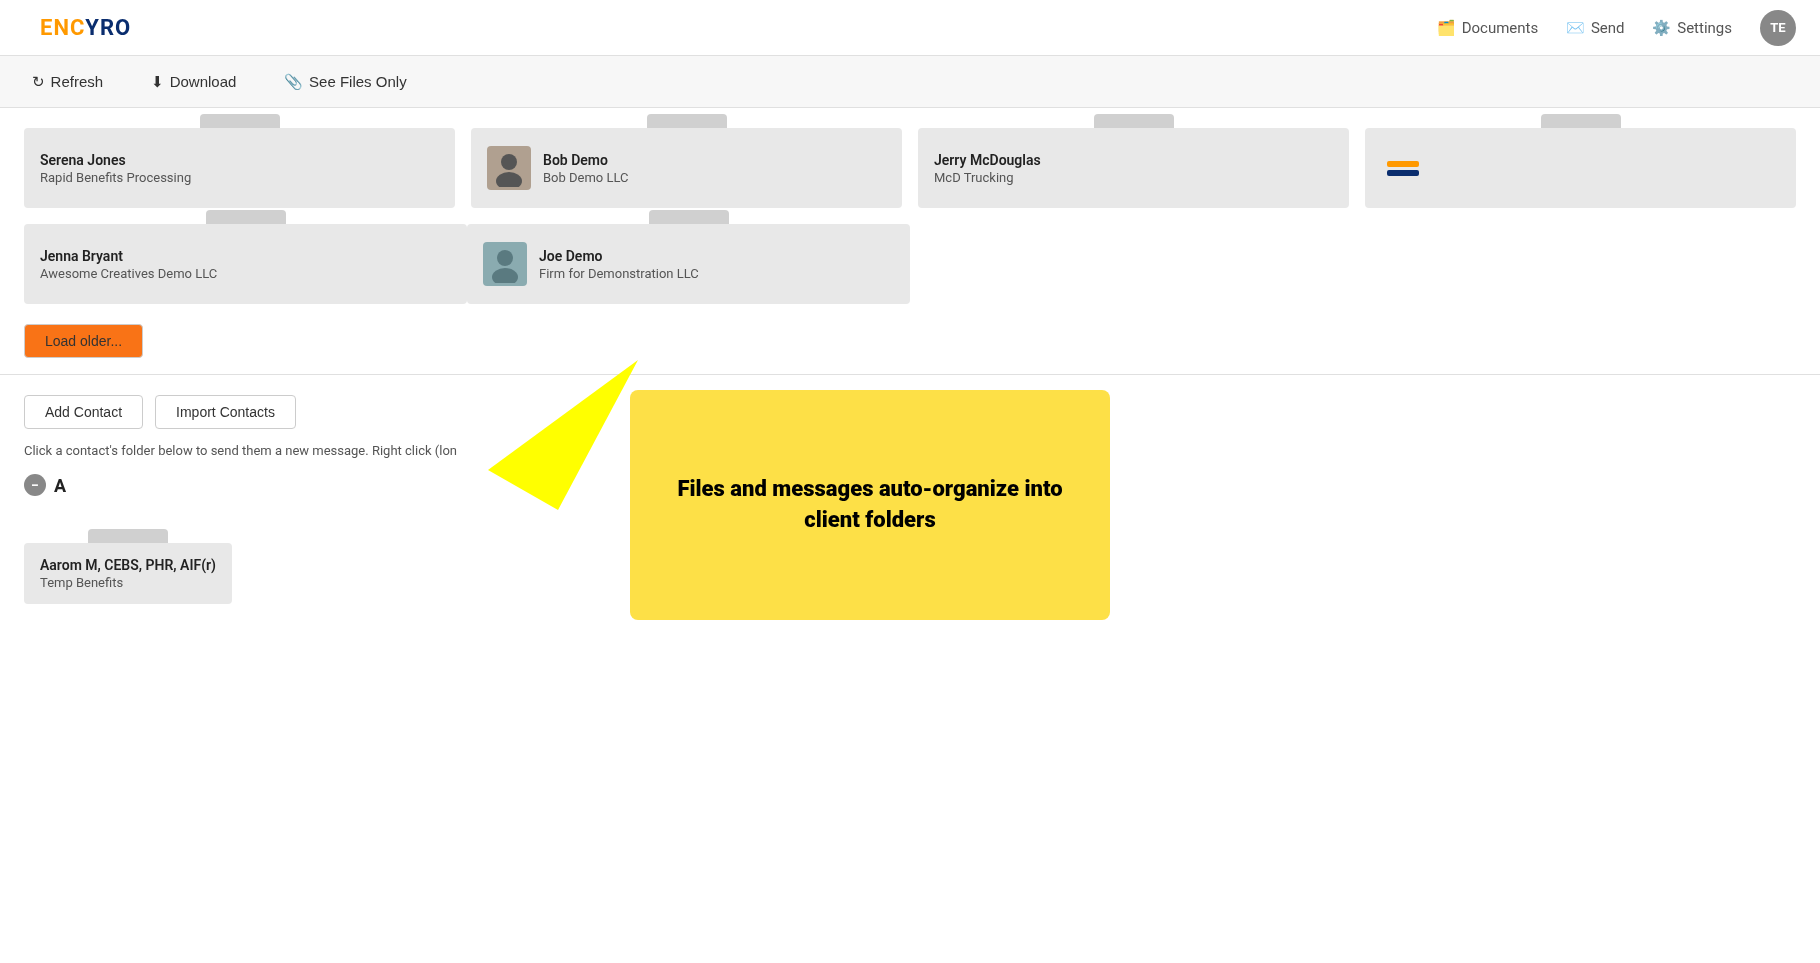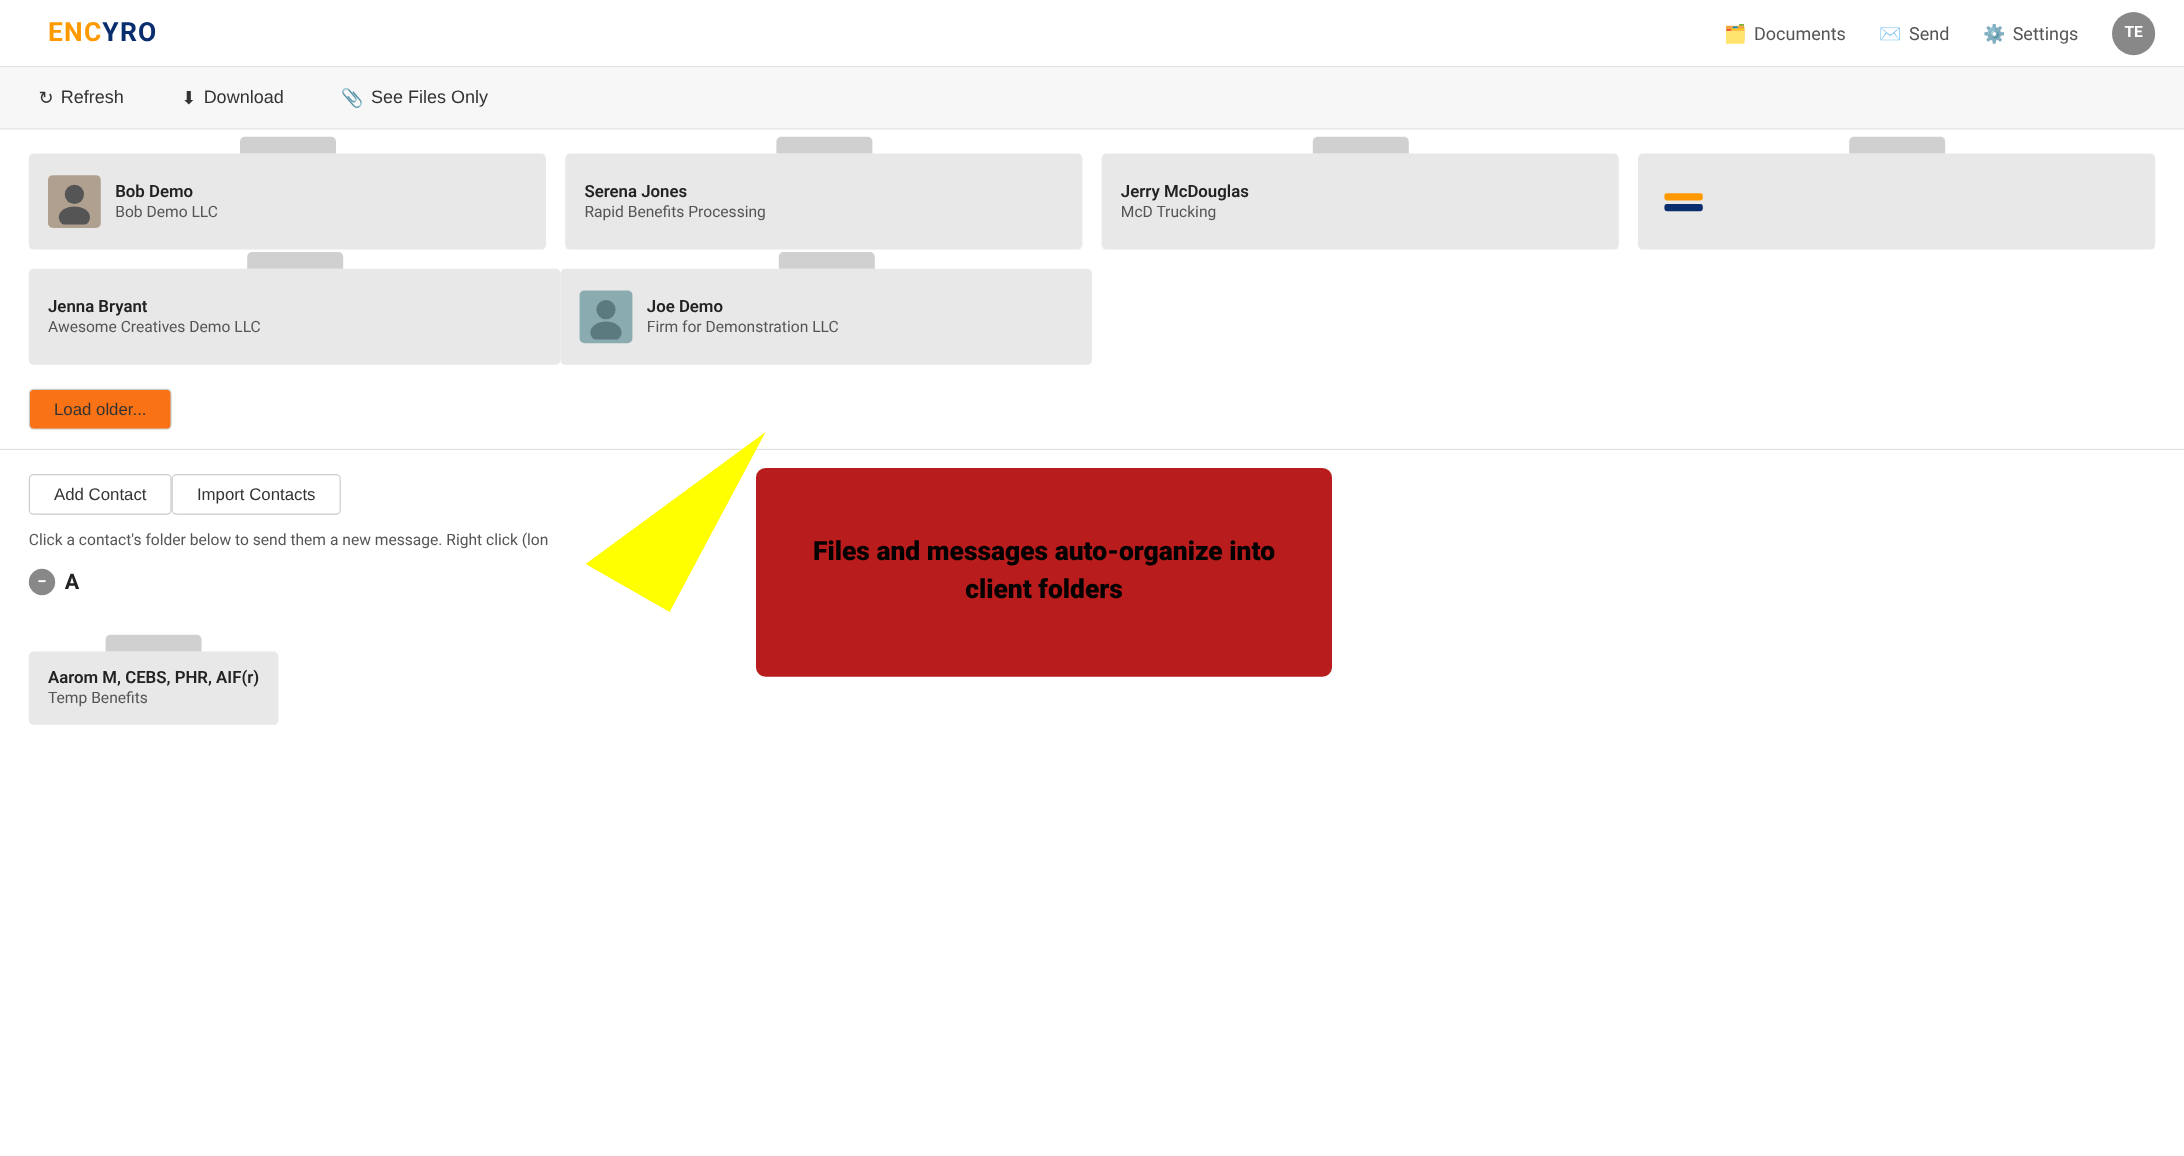--- a/index.html
+++ b/index.html
@@ -181,20 +181,21 @@
       cursor: pointer;
       margin-top: 4px;
     }
 
     
     .contacts-section {
       padding: 20px 24px;
     }
     .contacts-actions {
       display: flex;
+      gap: 12px;
       margin-bottom: 14px;
     }
     .action-btn {
       padding: 8px 20px;
       border: 1px solid #ccc;
       border-radius: 4px;
       background: #fff;
       font-size: 14px;
       color: #333;
       cursor: pointer;
@@ -310,35 +311,35 @@
     <span>📎</span>
     <span>See Files Only</span>
   </button>
 </div>
 
 <div class="main">
 
   <div class="recent-section">
     <div class="folders-grid" id="folders-row1">
         <div class="folder-card">
+          <div class="folder-info">
+            <div class="folder-name">Serena Jones</div>
+            <div class="folder-company">Rapid Benefits Processing</div>
+          </div>
+        </div>
+        <div class="folder-card">
           <div class="folder-avatar" style="background: rgb(176, 160, 144); display: flex; align-items: center; justify-content: center;">
             <svg width="38" height="38" viewBox="0 0 38 38">
               <circle cx="19" cy="13" r="8" fill="#555"></circle>
               <ellipse cx="19" cy="32" rx="13" ry="9" fill="#555"></ellipse>
             </svg>
           </div>
           <div class="folder-info">
             <div class="folder-name">Bob Demo</div>
             <div class="folder-company">Bob Demo LLC</div>
-          </div>
-        </div>
-        <div class="folder-card">
-          <div class="folder-info">
-            <div class="folder-name">Serena Jones</div>
-            <div class="folder-company">Rapid Benefits Processing</div>
           </div>
         </div>
         <div class="folder-card">
           <div class="folder-info">
             <div class="folder-name">Jerry McDouglas</div>
             <div class="folder-company">McD Trucking</div>
           </div>
         </div>
         <div class="folder-card">
           <div class="folder-avatar" style="background: transparent;">
@@ -384,20 +385,20 @@
       <div class="collapse-icon">−</div>
       <span>A</span>
     </div>
     <div id="contacts-list"><div class="contact-card"><div class="contact-name">Aarom M, CEBS, PHR, AIF(r)</div><div class="contact-company">Temp Benefits</div></div></div>
   </div>
 
 </div>
 
 <div class="annotation-overlay">
 
-  <div style="position:absolute; left: 630px; top: 390px; width: 480px; height: 174px; background: #b91c1c; border-radius: 8px; display:flex; align-items:center; justify-content:center; padding: 20px;">
+  <div style="position:absolute; left: 630px; top: 390px; width: 480px; height: 230px; background: #fde047; border-radius: 8px; display:flex; align-items:center; justify-content:center; padding: 20px;">
     <span style="font-size: 22px; font-weight: 900; color: #000; text-align:center; line-height:1.4;">Files and messages auto-organize into client folders</span>
   </div>
 
   <svg style="position:absolute; left: 478px; top: 350px; width: 170px; height: 180px;">
     <polygon points="160,10 80,160 10,120" fill="#ffff00"></polygon>
   </svg>
 </div>
 
 </body></html>

